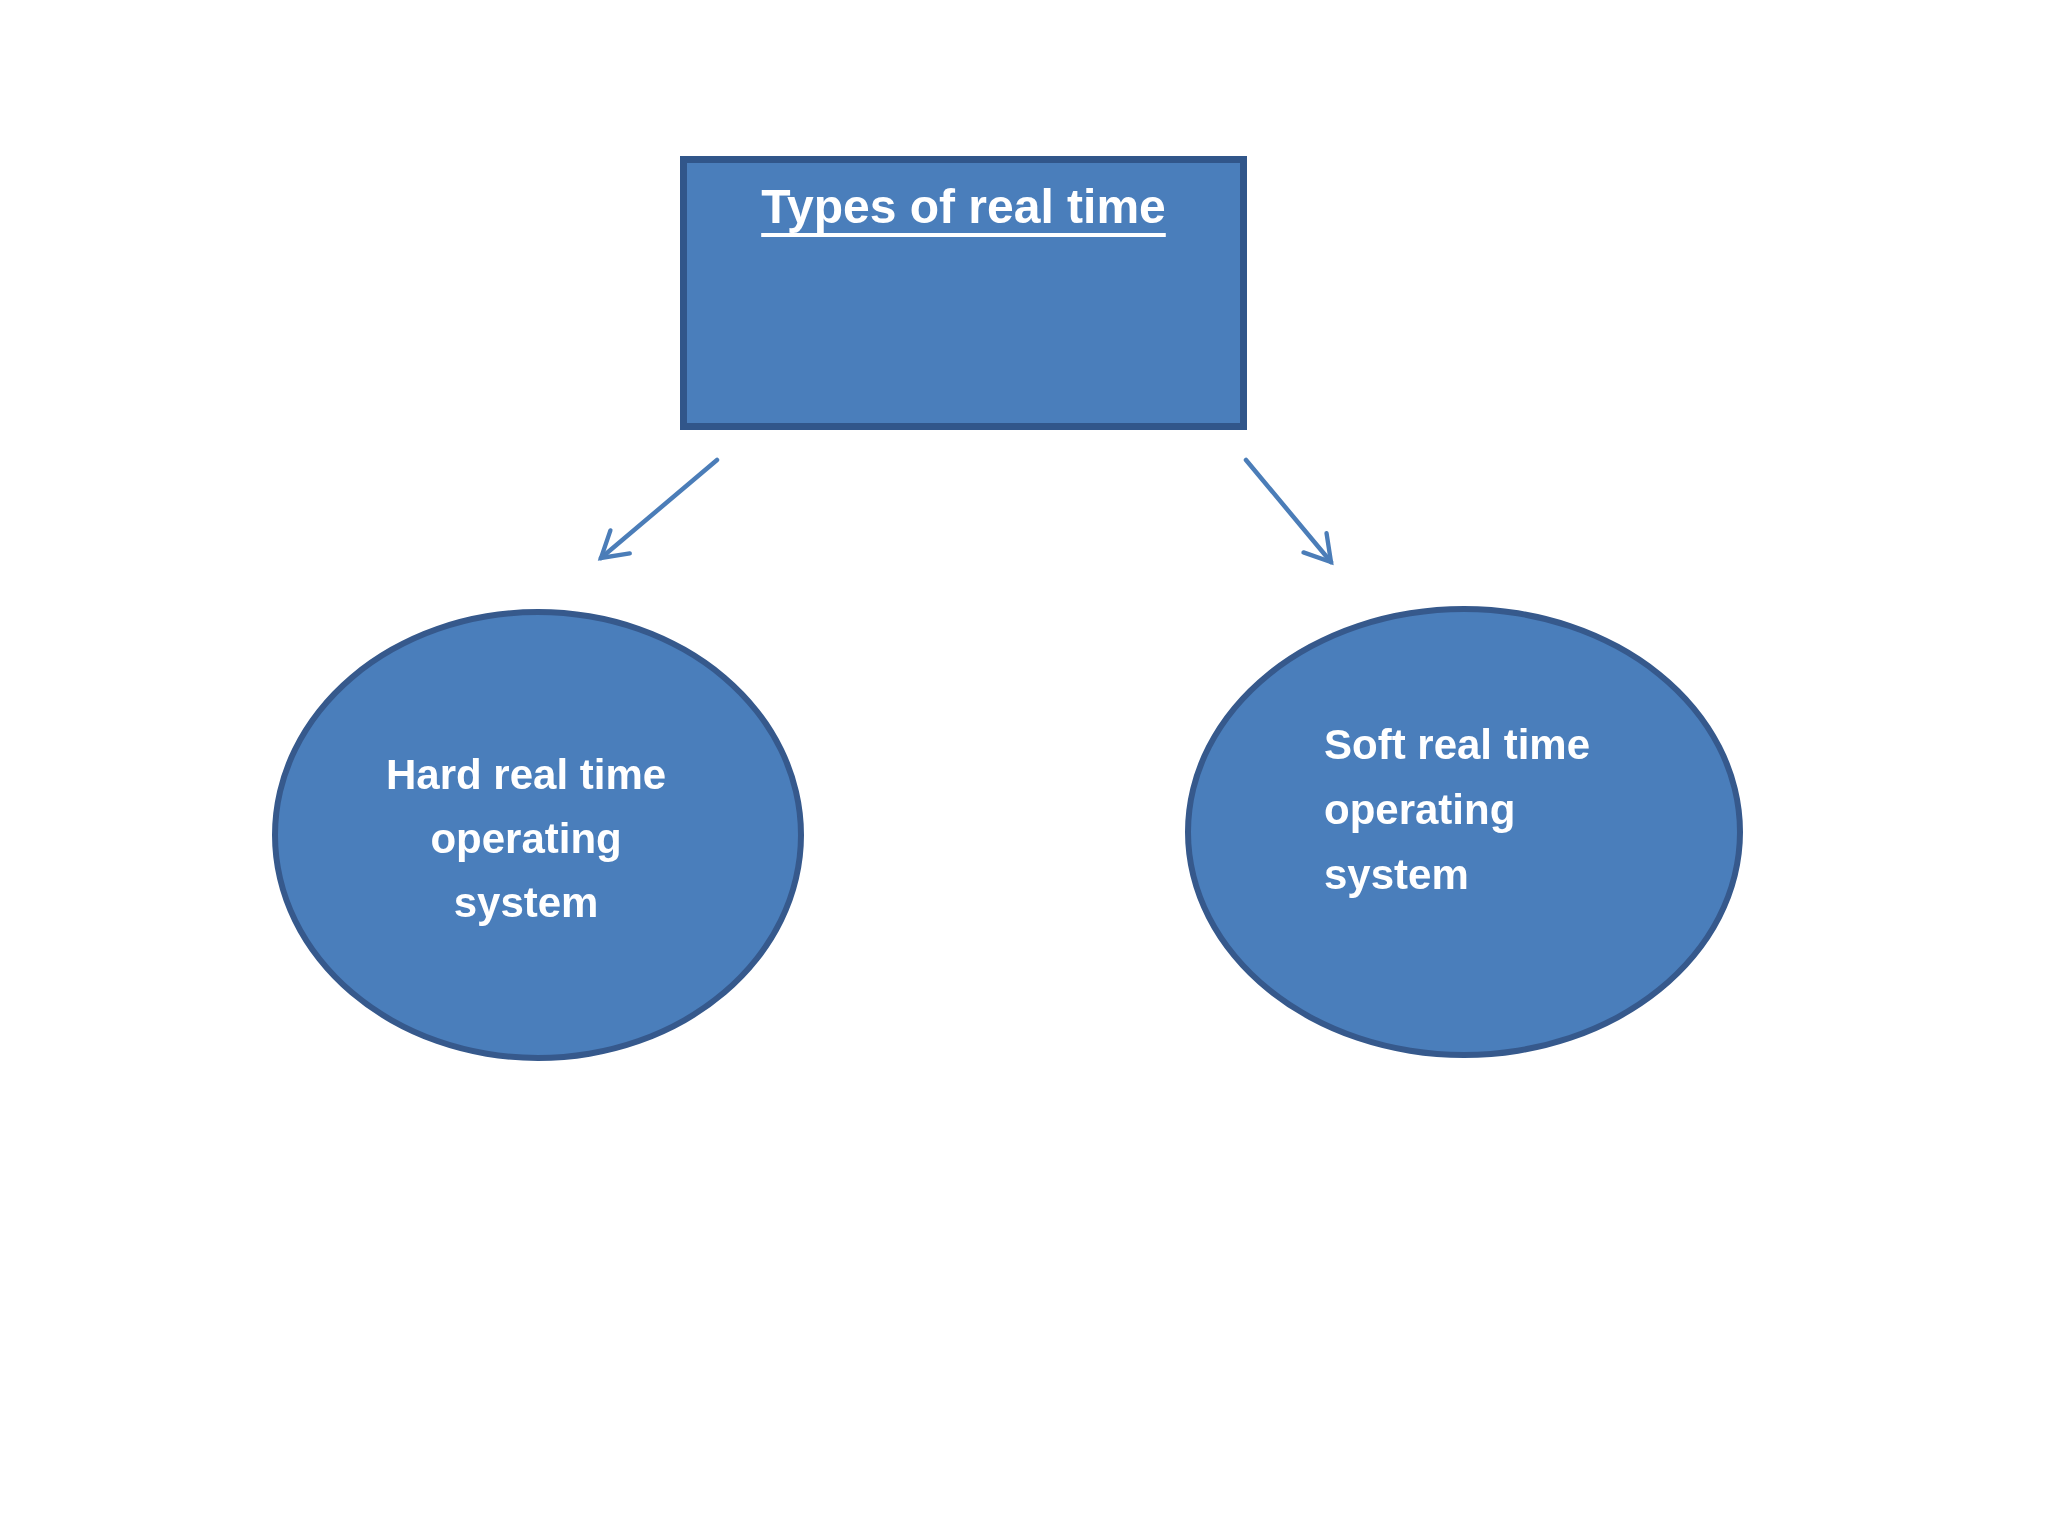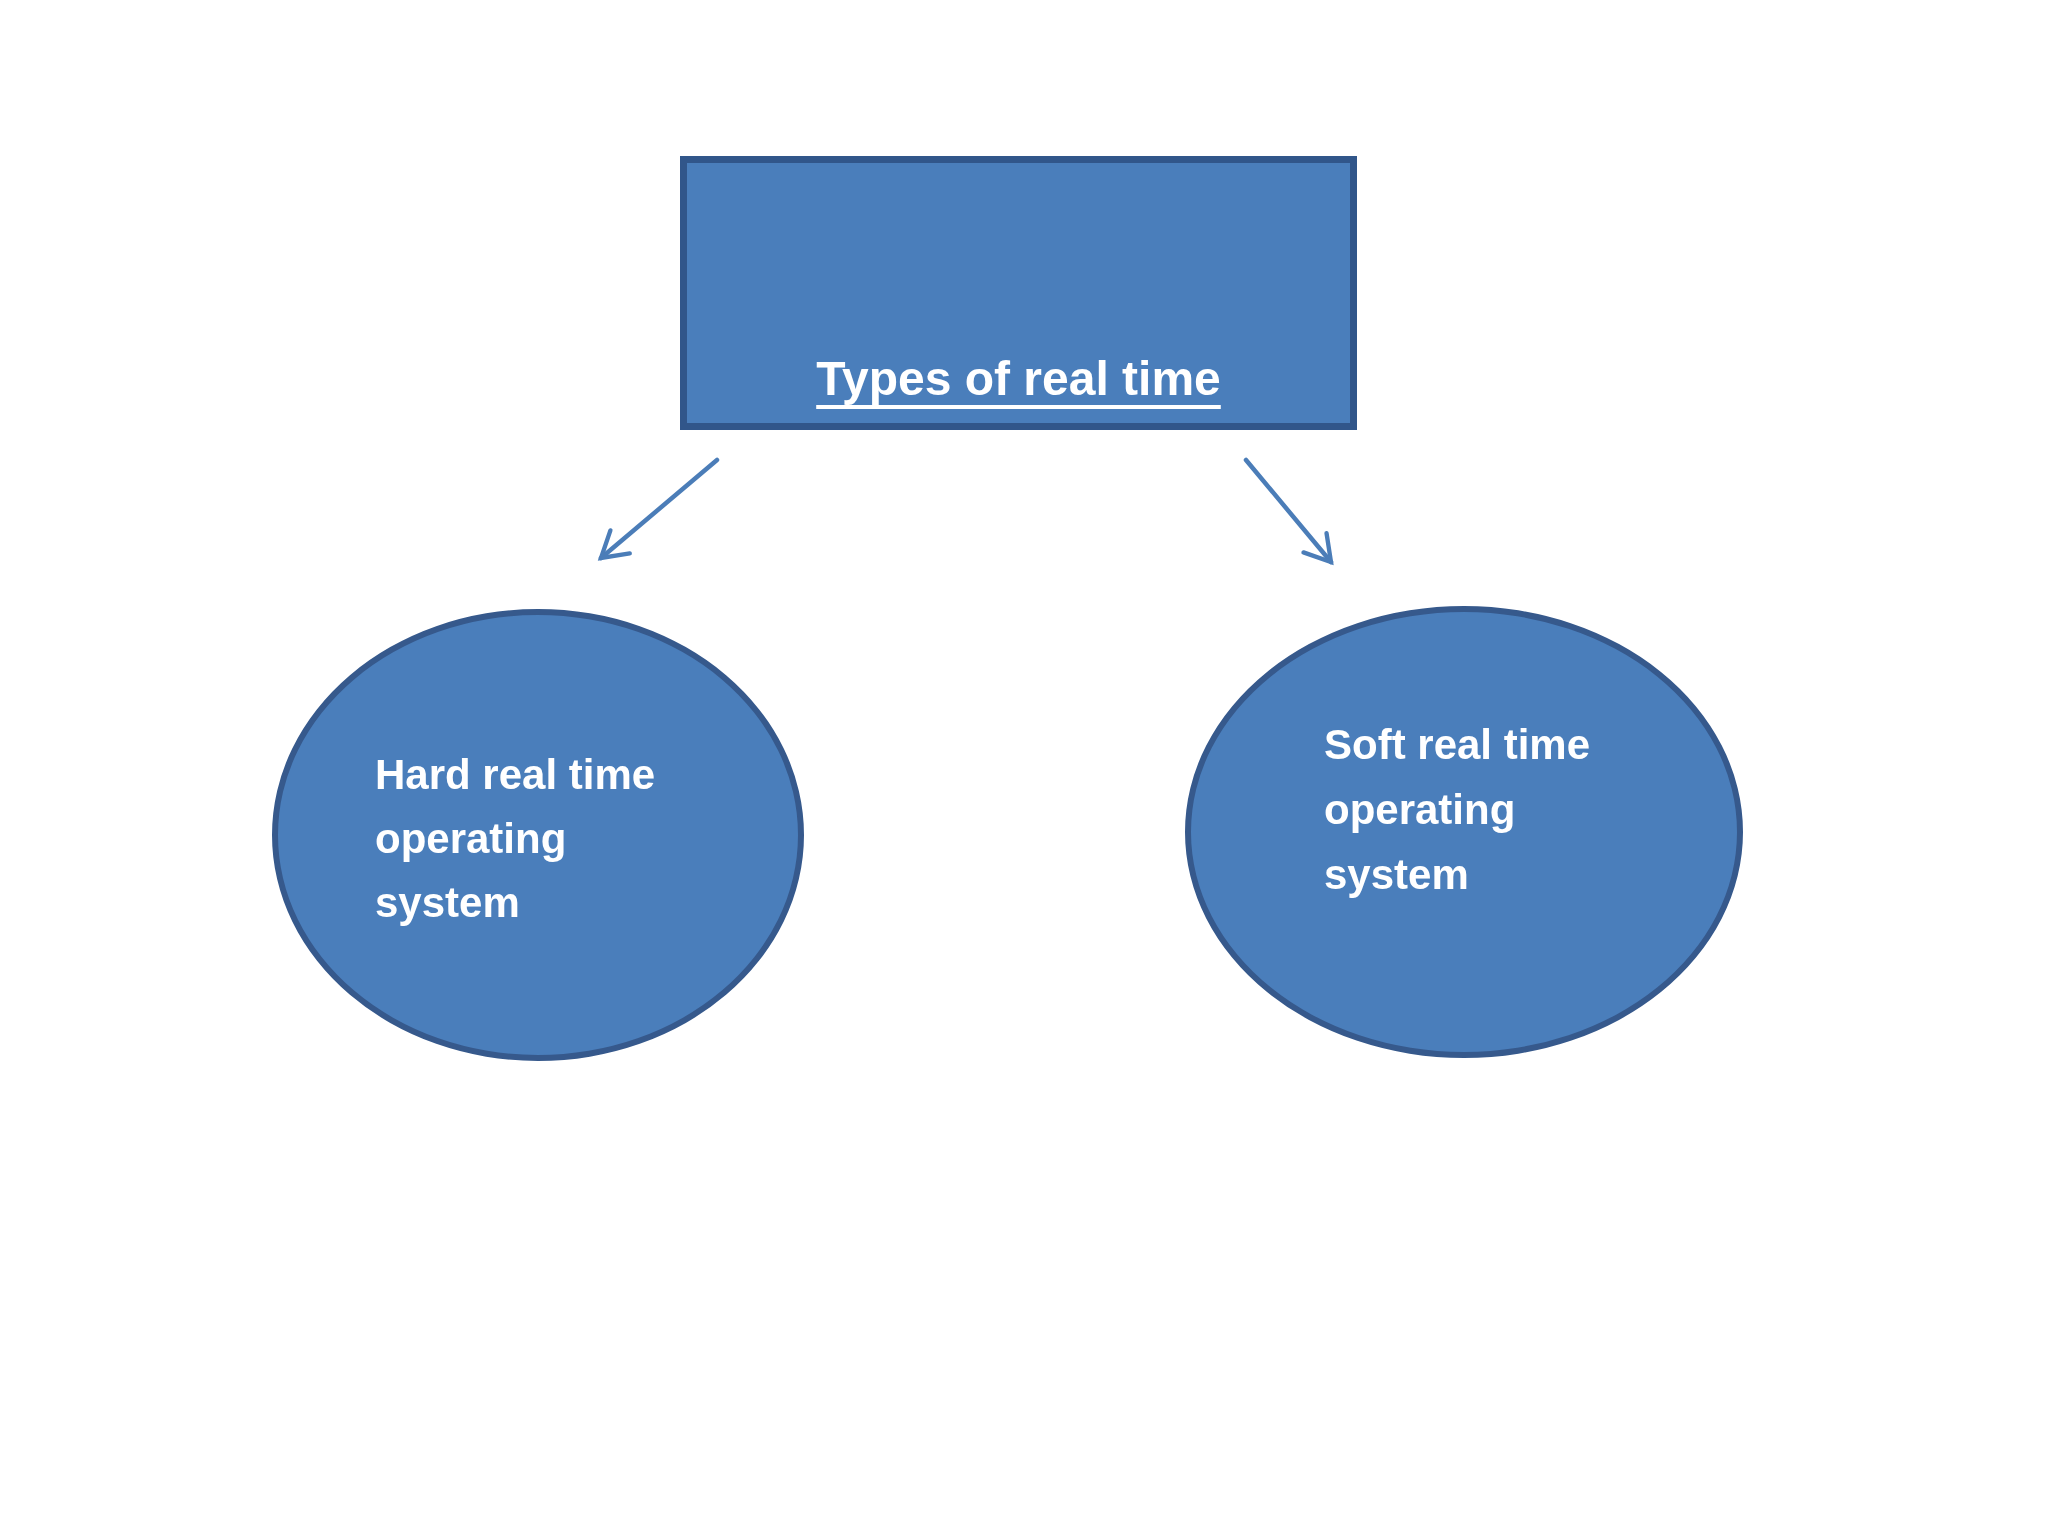--- a/index.html
+++ b/index.html
@@ -16,27 +16,27 @@
     position: relative;
     width: 2048px;
     height: 1536px;
     background: var(--page-bg);
     overflow: hidden;
     font-family: "Liberation Sans", "DejaVu Sans", sans-serif;
   }
   .root-box {
     position: absolute;
     left: 680px; top: 156px;
-    width: 677px; height: 274px;
+    width: 567px; height: 274px;
     background: var(--shape-fill);
     border: 7px solid var(--rect-border);
     display: flex;
     flex-direction: column;
     align-items: center;
-    justify-content: flex-end;
+    justify-content: flex-start;
   }
   .root-box .title-line {
     color: var(--text);
     font-size: 48px;
     font-weight: bold;
     line-height: 88px;
     text-decoration: underline;
     text-decoration-thickness: 4px;
     text-underline-offset: 10px;
     white-space: nowrap;
@@ -49,21 +49,21 @@
   }
   .ellipse-hard { left: 272px; top: 609px; width: 532px; height: 452px; }
   .ellipse-soft { left: 1185px; top: 606px; width: 558px; height: 452px; }
   .node-label {
     position: absolute;
     color: var(--text);
     font-weight: bold;
     font-size: 42px;
     text-align: left;
   }
-  .label-hard { left: 375px; top: 743px; line-height: 64px; }
+  .label-hard { left: 386px; top: 743px; line-height: 64px; text-align: center; }
   .label-soft { left: 1300px; top: 712px; line-height: 65px; margin-left: 24px; }
   .node-label span { display: block; white-space: nowrap; }
   svg.connectors {
     position: absolute;
     left: 0; top: 0;
     width: 2048px; height: 1536px;
     pointer-events: none;
   }
   svg.connectors .arrow-line {
     stroke: var(--arrow);

